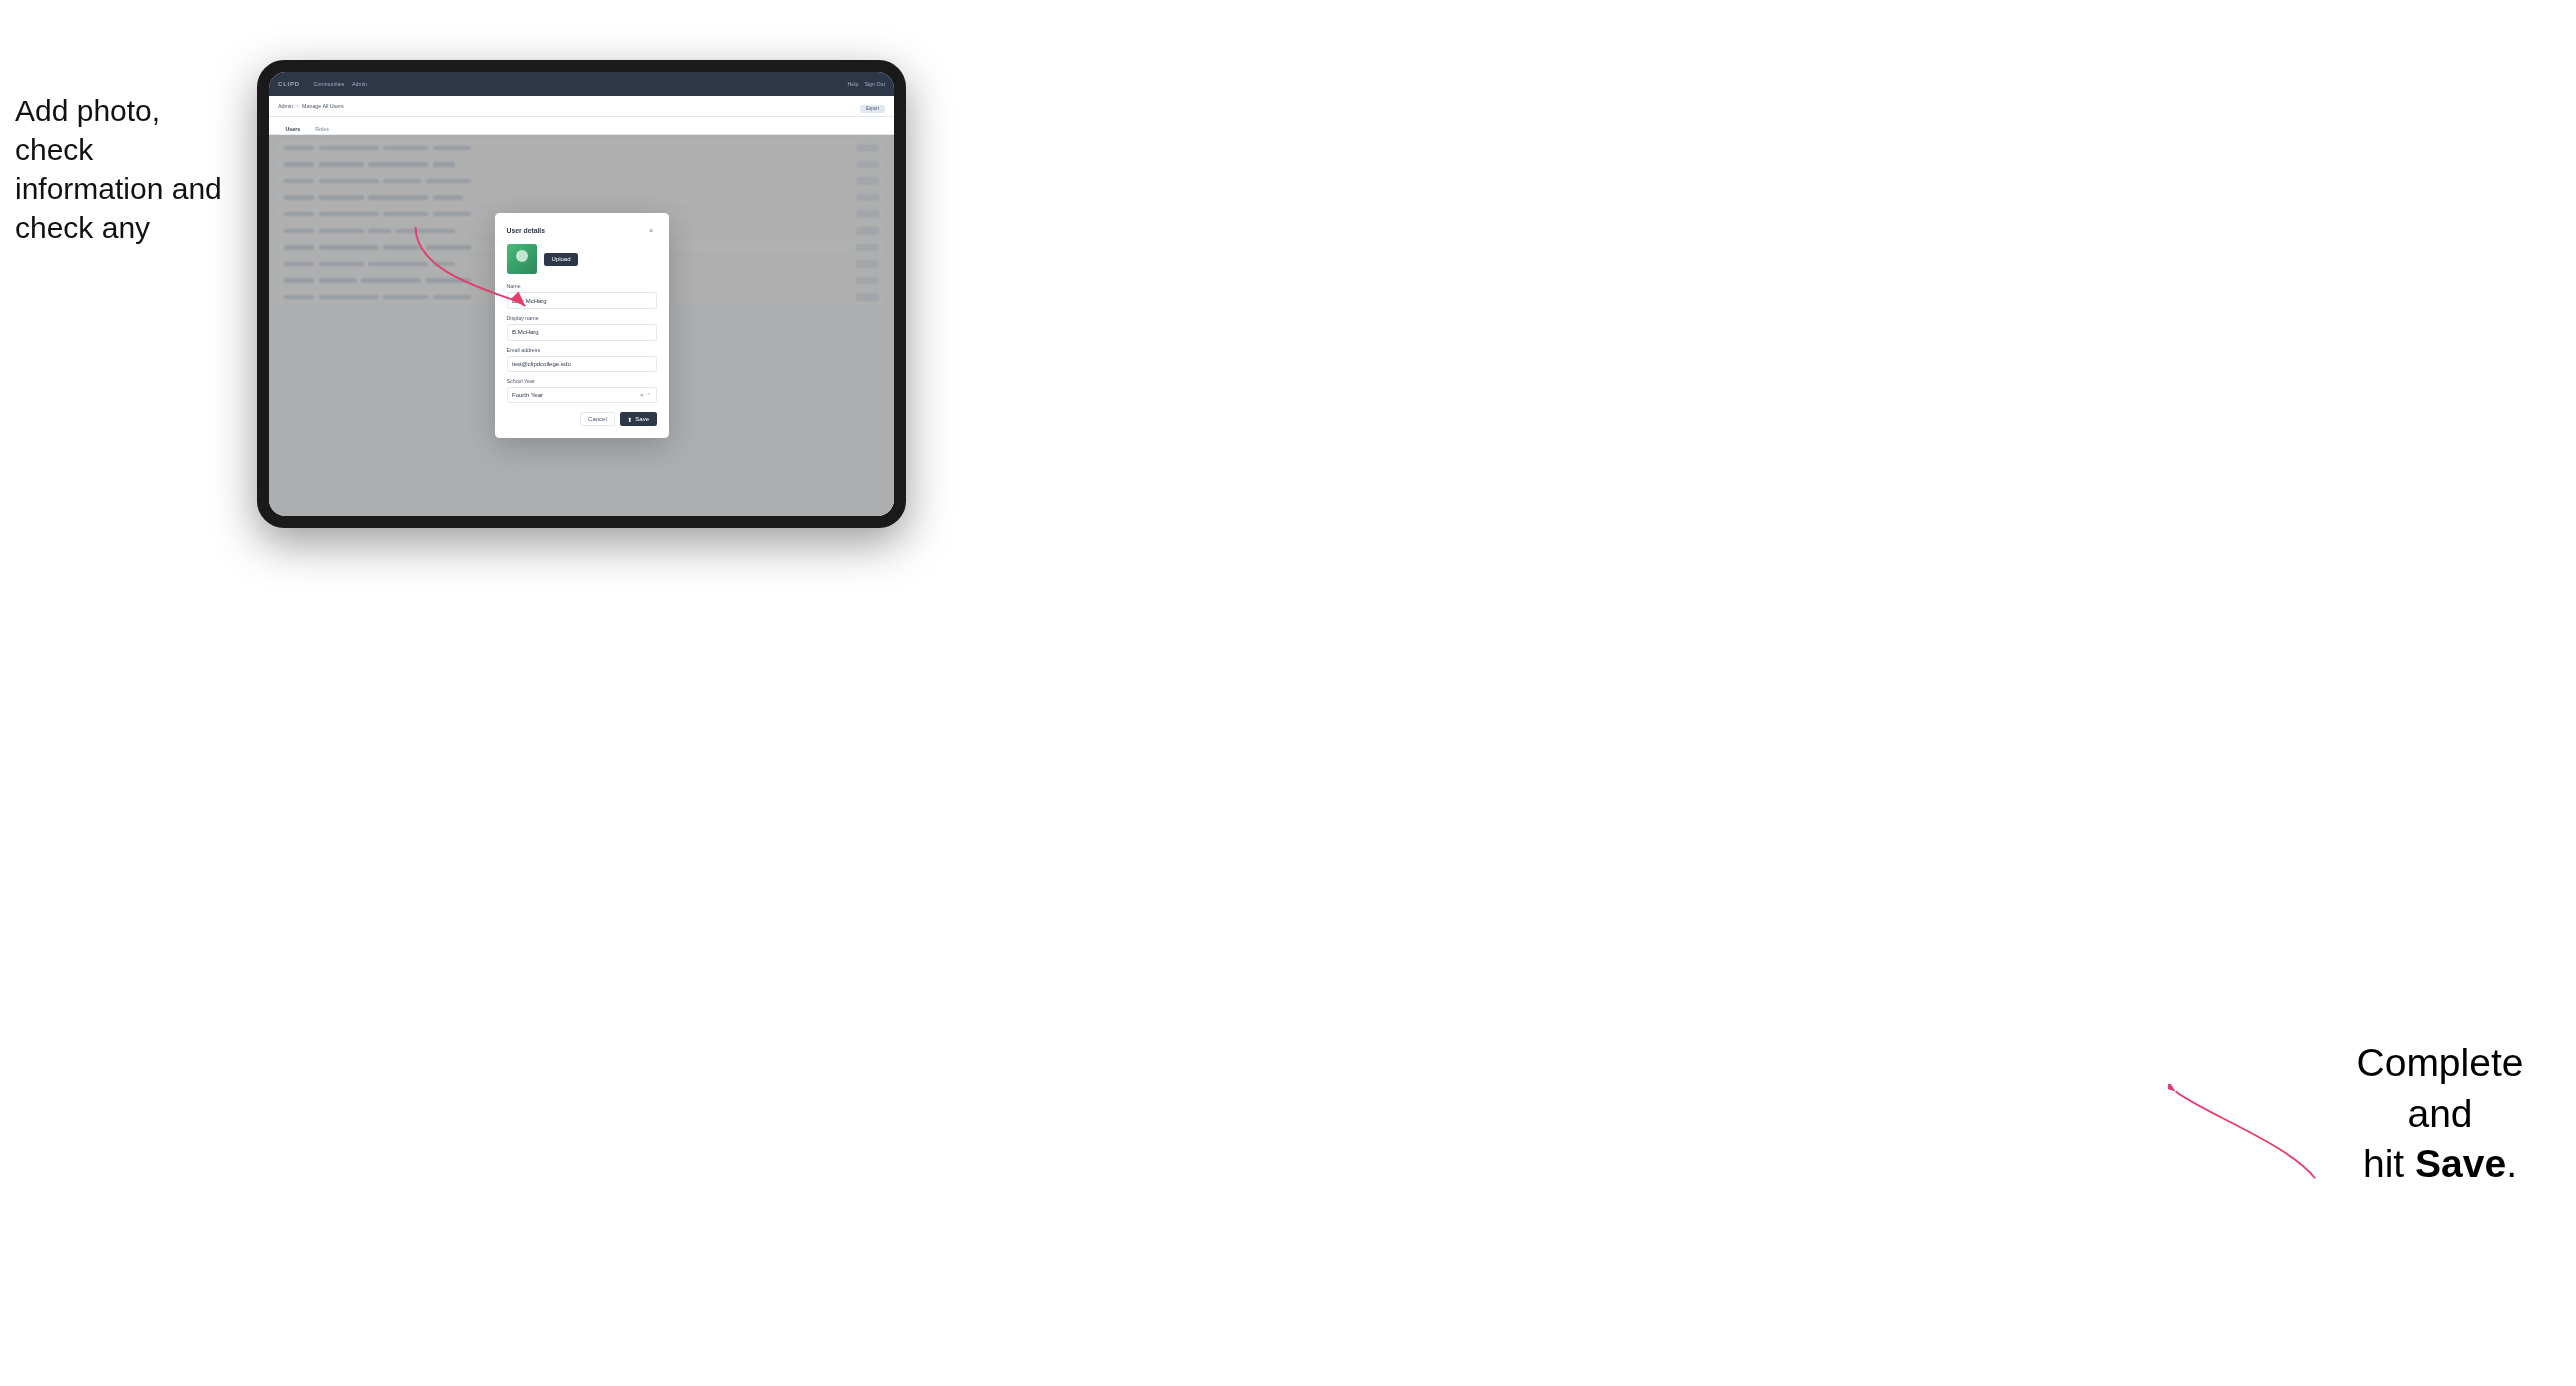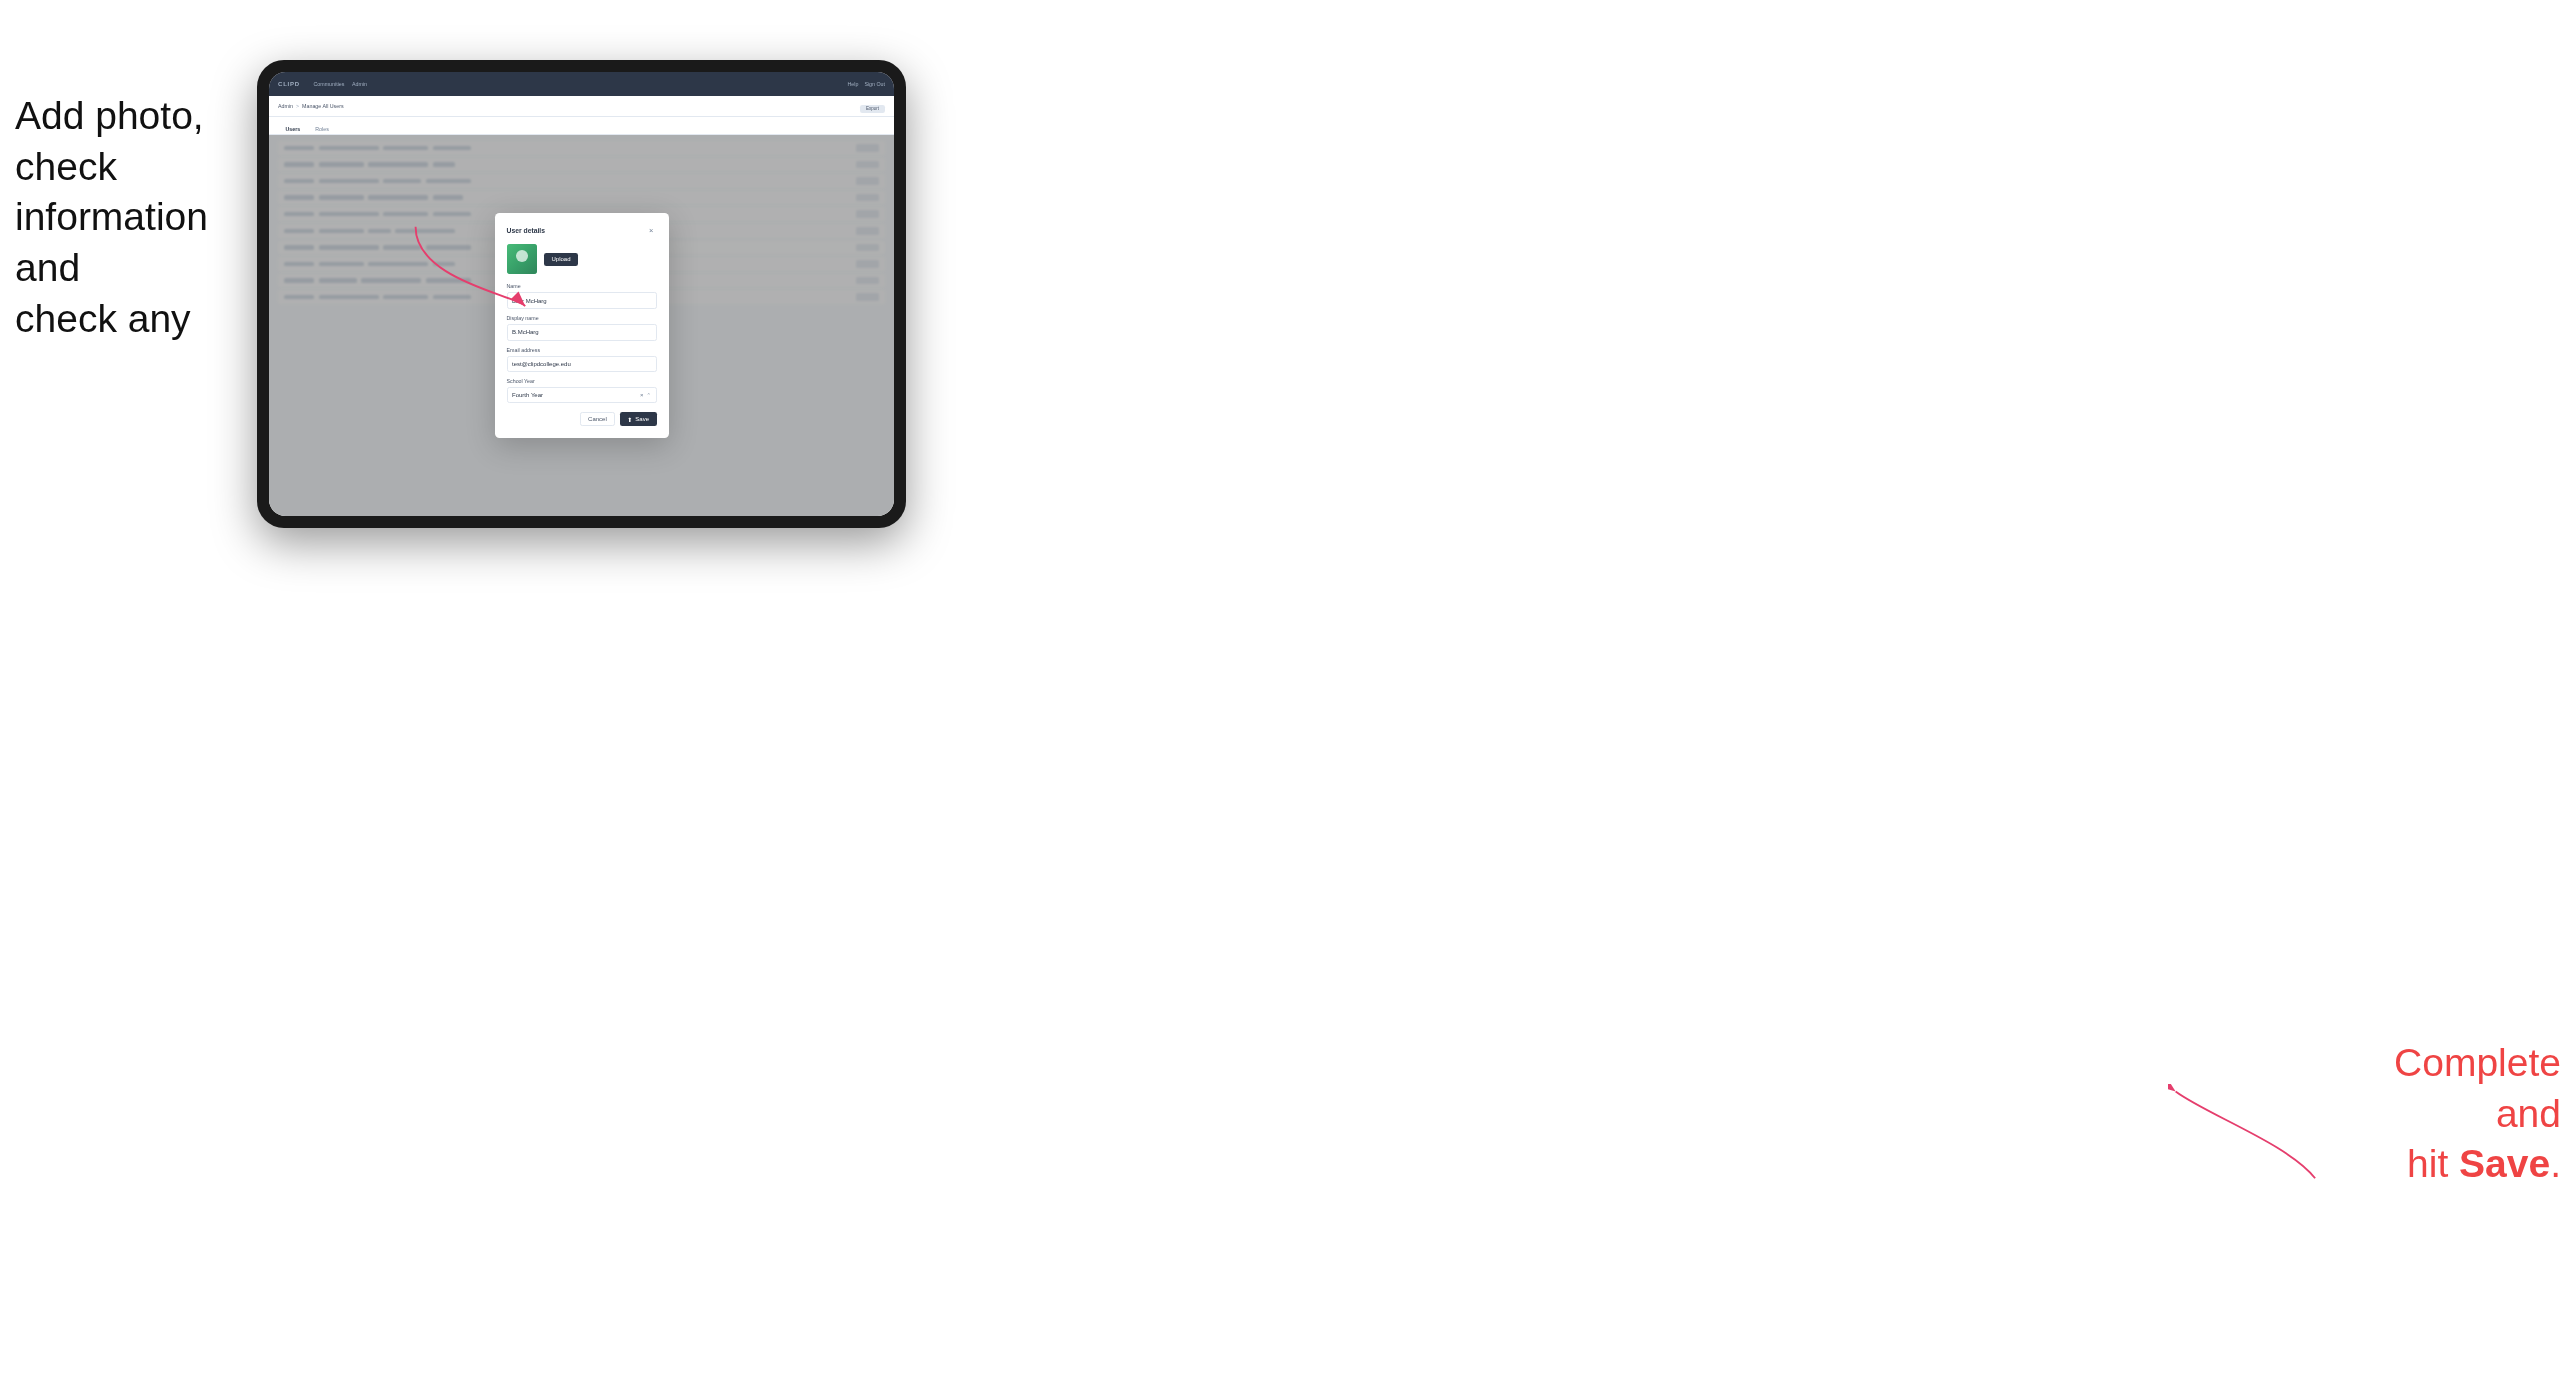--- a/index.html
+++ b/index.html
@@ -11,37 +11,37 @@
       height: 1386px;
       position: relative;
       overflow: hidden;
     }
 
     
     .annotation-left {
       position: absolute;
       top: 91px;
       left: 15px;
-      font-size: 39px;
+      font-size: 30px;
       font-weight: 400;
       line-height: 1.3;
       color: #111;
       max-width: 226px;
     }
 
     
     .annotation-right {
       position: absolute;
       bottom: 196px;
       right: 15px;
       font-size: 39px;
       font-weight: 400;
       line-height: 1.3;
-      color: #ef4444;
-      text-align: right;
+      color: #000000;
+      text-align: center;
       max-width: 242px;
     }
 
     .annotation-right strong {
       font-weight: 700;
     }
 
     
     .tablet {
       position: absolute;

